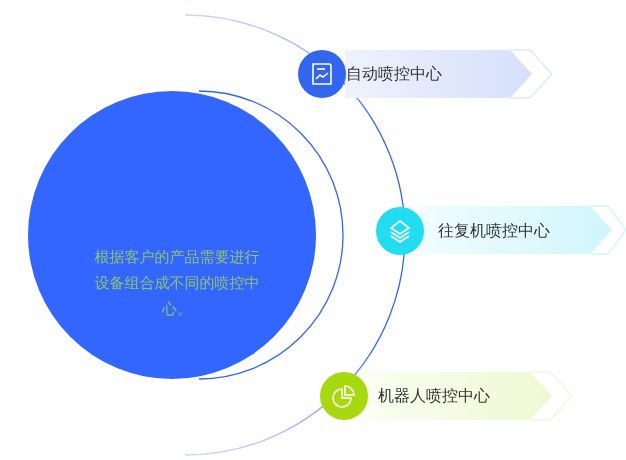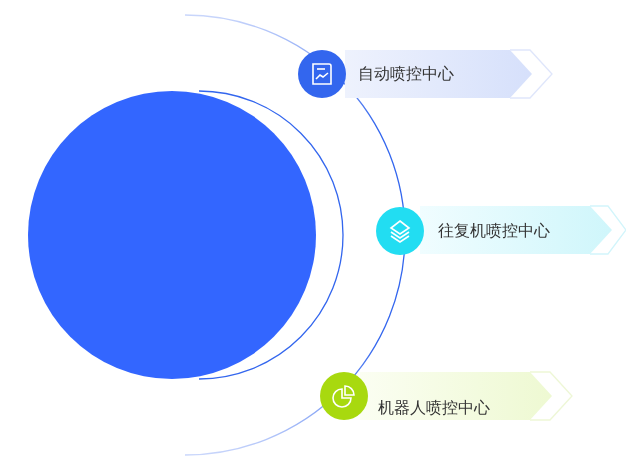--- a/index.html
+++ b/index.html
@@ -56,46 +56,47 @@
     <g>
       <polygon points="420,206 590,206 612,230 590,254 420,254" fill="url(#b2)"></polygon>
       <polyline points="590,206 608,206 626,230 608,254 590,254" fill="none" stroke="#d2f5fb" stroke-width="1.3"></polyline>
     </g>
     <g>
       <polygon points="360,372 530,372 552,396 530,420 360,420" fill="url(#b3)"></polygon>
       <polyline points="530,372 550,372 572,396 550,420 530,420" fill="none" stroke="#eef7d6" stroke-width="1.3"></polyline>
     </g>
   </svg>
 
+  <div class="main-desc">根据客户的产品需要进行设备组合成不同的喷控中心。</div>
 
   <div class="item" style="left:298px; top:50px;">
     <div class="icon-circle" style="background:#3366ee;">
       <svg width="26" height="26" viewBox="0 0 26 26">
         <path d="M4 3 H20 Q22 3 22 5 V23 H4 Z" fill="none" stroke="#fff" stroke-width="1.6"></path>
         <line x1="8" y1="8" x2="16" y2="8" stroke="#fff" stroke-width="1.6"></line>
         <polyline points="7,18 11,14 14,16 19,12" fill="none" stroke="#fff" stroke-width="1.6"></polyline>
       </svg>
     </div>
-    <div class="item-label" style="left:60px;text-align:right;">自动喷控中心</div>
+    <div class="item-label" style="left:48px;text-align:right;">自动喷控中心</div>
   </div>
 
   <div class="item" style="left:376px; top:207px;">
     <div class="icon-circle" style="background:#22ddf2;">
       <svg width="28" height="28" viewBox="0 0 28 28">
         <polygon points="14,4 23,11 14,17 5,11" fill="none" stroke="#fff" stroke-width="1.6"></polygon>
         <polyline points="5,15 14,21 23,15" fill="none" stroke="#fff" stroke-width="1.6"></polyline>
         <polyline points="5,19 14,25 23,19" fill="none" stroke="#fff" stroke-width="1.6"></polyline>
       </svg>
     </div>
     <div class="item-label" style="left:62px;text-align:right;">往复机喷控中心</div>
   </div>
 
   <div class="item" style="left:320px; top:372px;">
     <div class="icon-circle" style="background:#a8d90f;">
       <svg width="28" height="28" viewBox="0 0 28 28">
         <path d="M12 7 A9 9 0 1 0 21 16 H12 Z" fill="none" stroke="#fff" stroke-width="1.6"></path>
         <path d="M15 4 A9 9 0 0 1 24 13 H15 Z" fill="none" stroke="#fff" stroke-width="1.6"></path>
       </svg>
     </div>
-    <div class="item-label" style="left:58px;margin-top:12px;">机器人喷控中心</div>
+    <div class="item-label" style="left:58px;">机器人喷控中心</div>
   </div>
 
 </div>
 
 </body></html>

